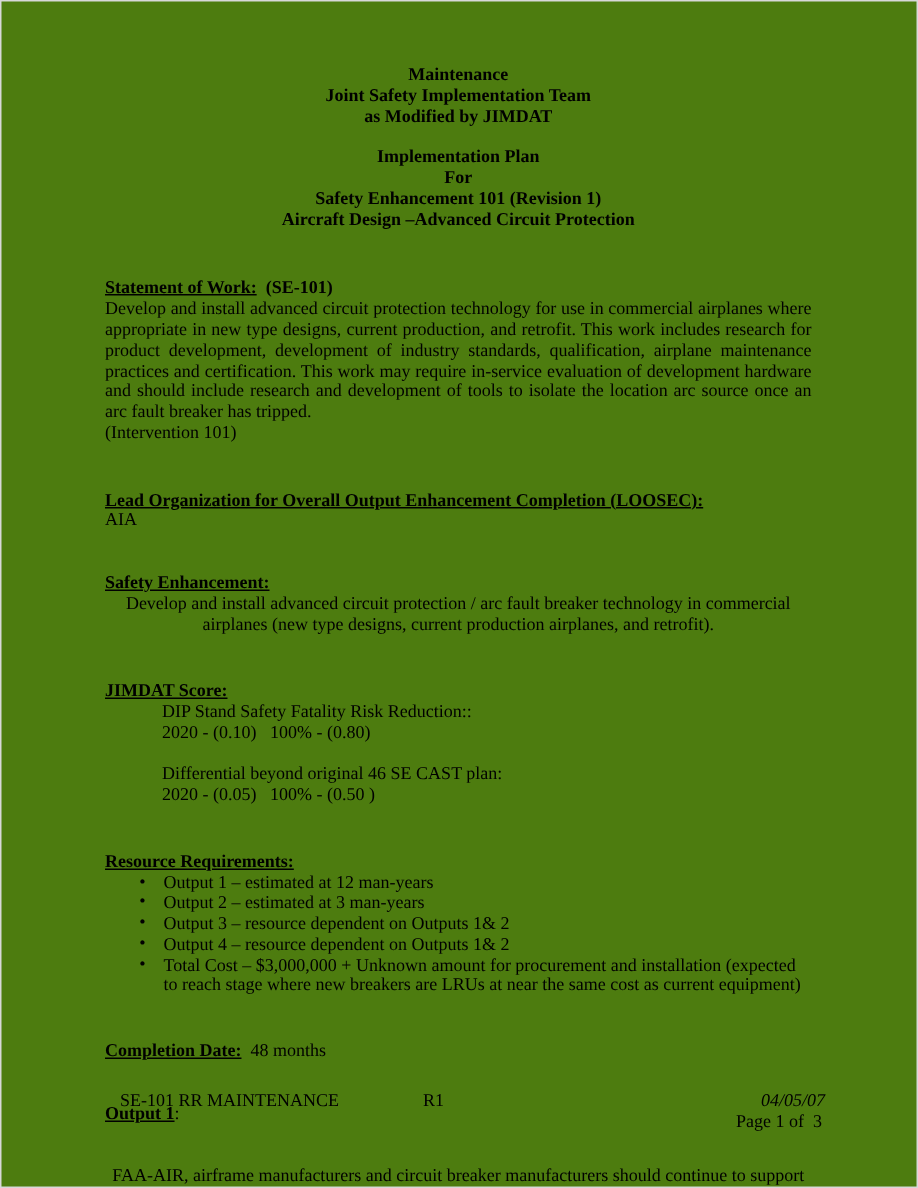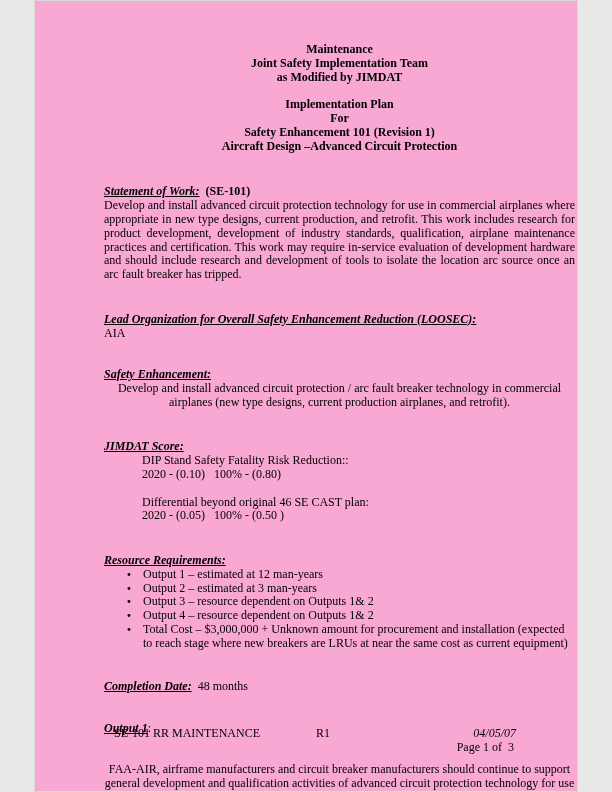--- a/index.html
+++ b/index.html
@@ -1,39 +1,39 @@
 <!DOCTYPE html>
 <html><head>
 <meta charset="utf-8">
 <style>
   html, body { margin: 0; padding: 0; background: #e8e8e8; }
   .page {
     position: relative;
-    width: 544px;
+    width: 612px;
     height: 792px;
     margin: 0 auto;
-    background: #f9a8d4;
+    background: #4d7c0f;
     box-shadow: inset 0 0 0 1px #d8d8d8;
     font-family: "Liberation Serif", "DejaVu Serif", serif;
     font-size: 12px;
     line-height: 13.8px;
     color: #000000;
     overflow: hidden;
     box-sizing: border-box;
   }
   .content {
     position: absolute;
     left: 70px;
     top: 43px;
     width: 471px;
   }
   .center { text-align: center; }
   .bold { font-weight: bold; }
   .hline { font-weight: bold; }
-  .hline .h-ul { text-decoration: underline; font-style: italic; }
+  .hline .h-ul { text-decoration: underline; }
   .blank { height: 13.8px; }
   .para-justify { text-align: justify; white-space: pre-wrap; }
   .para-left { text-align: center; white-space: pre-wrap; }
   .title-block { margin-bottom: 32px; }
   .section { margin-bottom: 16px; }
   .sec-sow { margin-bottom: 17px; }
   .sec-lead { margin-bottom: 14px; }
   .sec-safety { margin-bottom: 17px; }
   .sec-jimdat { margin-bottom: 17px; }
   .sec-resources { margin-bottom: 16px; }
@@ -74,26 +74,27 @@
       <div>For</div>
       <div>Safety Enhancement 101 (Revision 1)</div>
       <div>Aircraft Design –Advanced Circuit Protection</div>
     </div>
 
     <div class="section sec-sow">
       <div class="hline">
         <span class="h-ul">Statement of Work:</span><span class="inline-gap">  (SE-101)</span>
       </div>
       <div class="para-justify">Develop and install advanced circuit protection technology for use in commercial airplanes where appropriate in new type designs, current production, and retrofit. This work includes research for product development, development of industry standards, qualification, airplane maintenance practices and certification. This work may require in-service evaluation of development hardware and should include research and development of tools to isolate the location arc source once an arc fault breaker has tripped.</div>
+      <div>(Intervention 101)</div>
     </div>
 
     <div class="blank"></div>
 
     <div class="section sec-lead">
-      <div class="hline"><span class="h-ul">Lead Organization for Overall Safety Enhancement Reduction (LOOSEC):</span></div>
+      <div class="hline"><span class="h-ul">Lead Organization for Overall Output Enhancement Completion (LOOSEC):</span></div>
       <div>AIA</div>
     </div>
 
     <div class="blank"></div>
 
     <div class="section sec-safety">
       <div class="hline"><span class="h-ul">Safety Enhancement:</span></div>
       <div class="para-left">Develop and install advanced circuit protection / arc fault breaker technology in commercial airplanes (new type designs, current production airplanes, and retrofit).</div>
     </div>
 

